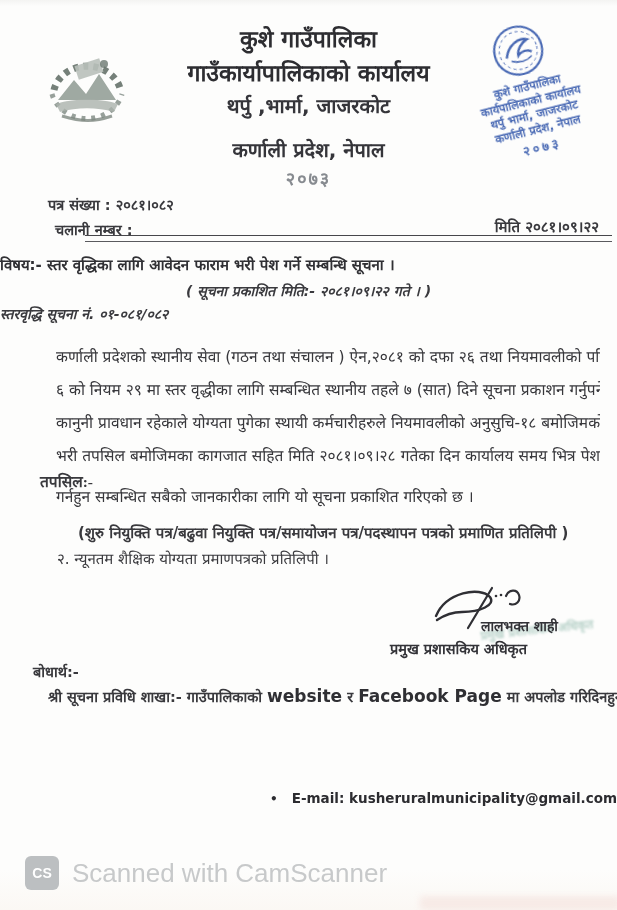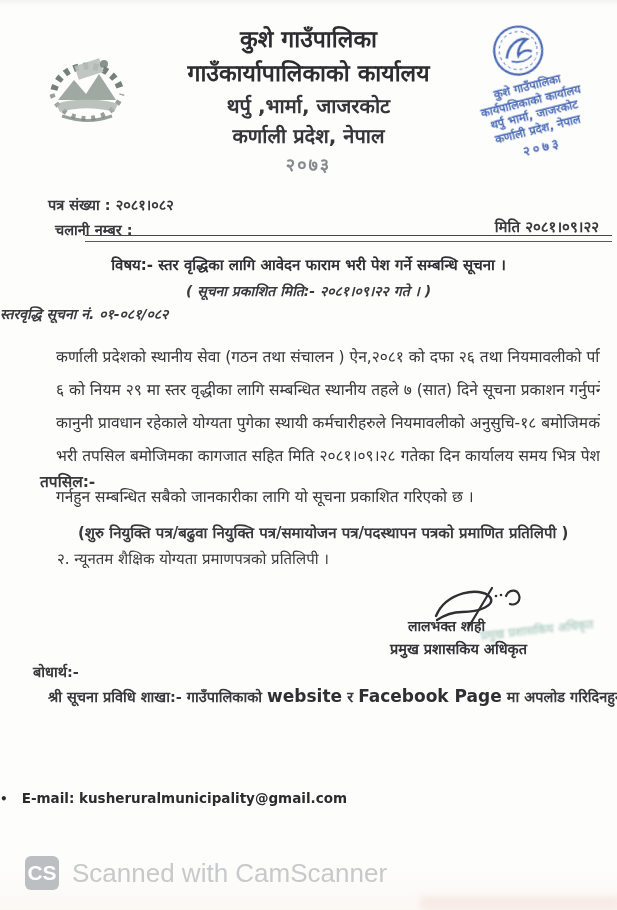--- a/index.html
+++ b/index.html
@@ -7,66 +7,66 @@
     position:relative;width:617px;height:910px;overflow:hidden;
     background:linear-gradient(180deg,#f4f4f2 0px,#fdfdfc 6px,#fdfdfc 870px,#fbf8f4 910px);
     font-family:"DejaVu Sans","Liberation Sans",sans-serif;
     color:#39393d;
   }
   .abs{position:absolute;}
   
   .hdr{left:0;right:0;top:28px;text-align:center;line-height:1.0;}
   .hdr .l1{font-size:23px;font-weight:700;color:#2d2d31;margin-bottom:11px;}
   .hdr .l2{font-size:23px;font-weight:700;color:#2d2d31;margin-bottom:11px;}
-  .hdr .l3{font-size:20px;font-weight:700;color:#35353a;margin-bottom:10px;}
+  .hdr .l3{font-size:20px;font-weight:700;color:#35353a;margin-bottom:24px;}
   .hdr .l4{font-size:20px;font-weight:700;color:#35353a;margin-bottom:10px;}
   .hdr .l5{font-size:18px;font-weight:600;color:#878b90;letter-spacing:2px;}
   
   .emblem{left:42px;top:42px;width:90px;height:96px;}
   
   .stamp{right:6px;top:22px;width:160px;height:160px;transform:rotate(-14deg);
          color:#3a5dae;text-align:center;filter:blur(.2px);opacity:.92;}
   .stamp .sline{font-size:11.5px;font-weight:700;line-height:14.5px;white-space:nowrap;}
   .stamp .syear{font-size:13px;font-weight:700;letter-spacing:3px;margin-top:2px;}
   .stamp-emblem{display:block;margin:0 auto 3px auto;}
   
   .refL1{left:48px;top:194px;font-size:14.5px;font-weight:700;}
   .refL2{left:55px;top:219px;font-size:14.5px;font-weight:700;}
   .refDate{right:18px;top:216px;font-size:15px;font-weight:700;}
   .rule{left:85px;top:235px;width:527px;height:5px;
         border-top:1.6px solid #47474b;border-bottom:1.4px solid #5a5a5e;}
   
-  .subj1{left:0;right:0;top:254px;text-align:center;font-size:15px;font-weight:700;color:#303034;}
+  .subj1{left:0;right:0;top:254px;text-align:left;font-size:15px;font-weight:700;color:#303034;}
   .subj2{left:0;right:0;top:281px;text-align:center;font-size:14px;font-weight:700;font-style:italic;color:#3a3a3e;}
   .subj3{left:0;right:0;top:304px;font-size:14px;font-weight:700;font-style:italic;color:#3a3a3e;}
   
   .bodyblk{left:56px;top:341px;width:544px;font-size:15.5px;color:#37373b;}
   .bodyblk .ln{height:33px;line-height:33px;text-align:justify;text-align-last:justify;white-space:nowrap;overflow:hidden;}
   .bodyblk .ln.last{text-align-last:left;margin-top:8px;}
-  .tapH{left:40px;top:470px;font-size:15.5px;font-weight:700;}
+  .tapH{left:40px;top:470px;font-size:15.5px;font-weight:700;font-family:Liberation Serif, serif;}
   .li1{left:57px;top:494px;font-size:15px;}
   .li1b{left:78px;top:522px;font-size:15px;font-weight:700;}
   .li2{left:57px;top:548px;font-size:15px;}
   
   .sig-ghost{left:452px;top:622px;width:170px;transform:rotate(-6deg);
              color:#7fae9f;opacity:.55;filter:blur(1.1px);font-size:12px;font-weight:700;
              line-height:16px;text-align:center;}
   .sig-scribble{left:428px;top:584px;}
-  .sig-name{left:408px;top:616px;width:150px;text-align:left;font-size:14px;font-weight:700;color:#333338;}
+  .sig-name{left:408px;top:616px;width:150px;text-align:right;font-size:14px;font-weight:700;color:#333338;}
   .sig-title{left:390px;top:638px;width:185px;text-align:left;font-size:14.5px;font-weight:700;color:#333338;}
   
   .ccH{left:33px;top:661px;font-size:14.5px;font-weight:700;}
   .ccLine{left:48px;top:686px;font-size:14.5px;font-weight:700;white-space:nowrap;}
   .ccLine .latin{font-family:"DejaVu Sans",sans-serif;font-size:17px;font-weight:600;color:#2f2f33;}
   
-  .mail{left:0;right:0;top:790px;text-align:left;font-size:13.5px;font-weight:700;color:#2c2c30;}
+  .mail{left:0;right:0;top:790px;text-align:right;font-size:13.5px;font-weight:700;color:#2c2c30;}
   .mail .bullet{margin-right:14px;font-size:12px;}
   
   .cs-badge{left:25px;top:856px;width:34px;height:34px;background:#bcbfc1;border-radius:6px;
-            color:#ffffff;font-size:21px;font-weight:700;text-align:center;line-height:34px;
+            color:#ffffff;font-size:14px;font-weight:700;text-align:center;line-height:34px;
             font-family:"Liberation Sans",sans-serif;}
   .cs-text{left:72px;top:858px;font-size:26px;color:#c7c9ca;font-family:"Liberation Sans",sans-serif;font-weight:400;}
   .pink-smudge{left:420px;top:896px;width:200px;height:14px;background:#f2d9d4;opacity:.45;filter:blur(3px);}
 </style>
 </head>
 <body>
 
 <div class="paper">
 
   <div class="abs emblem">

